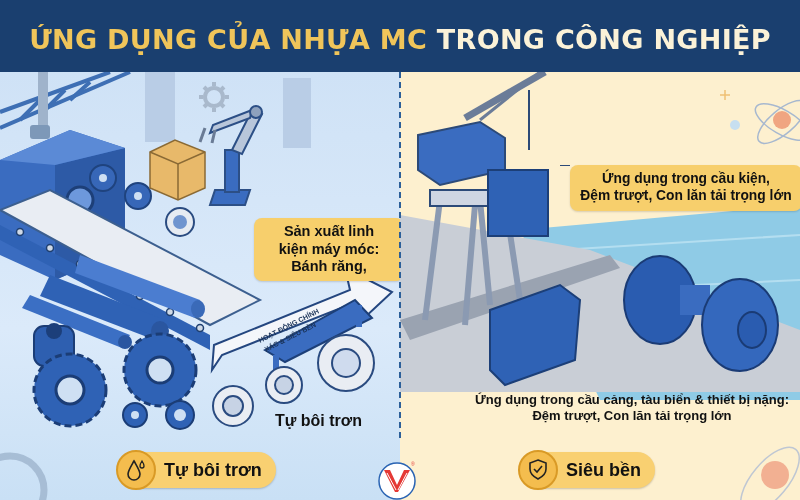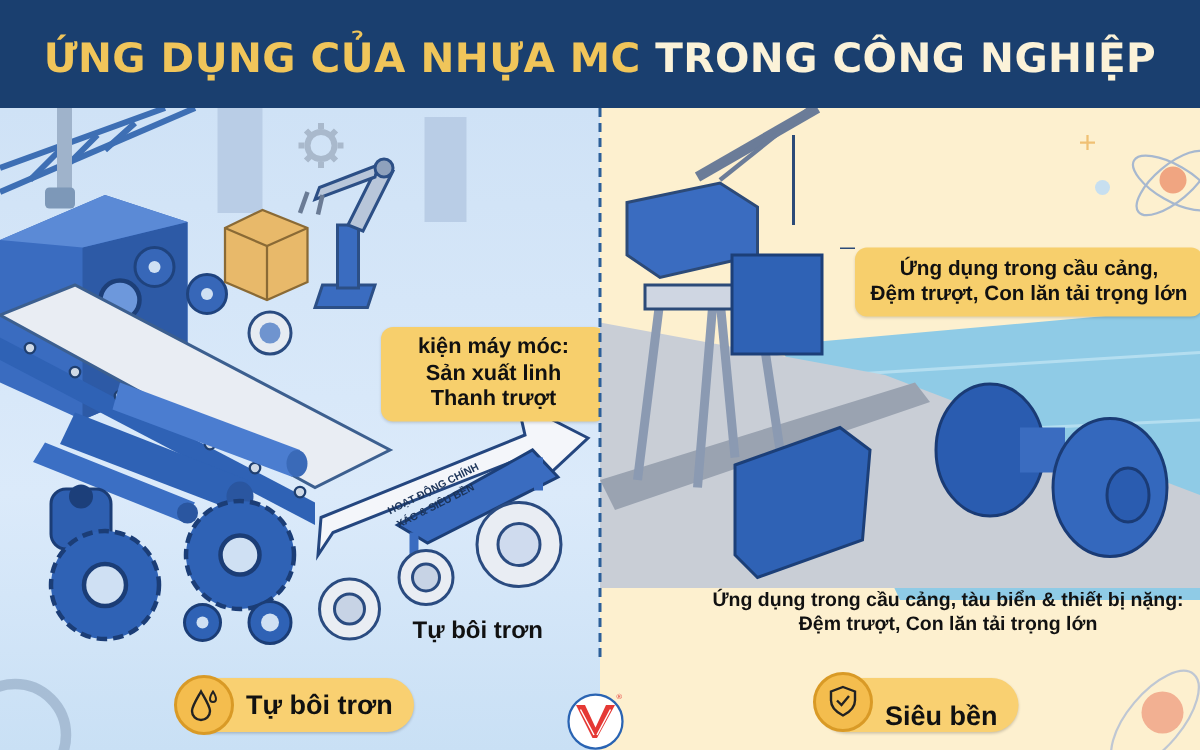--- a/index.html
+++ b/index.html
@@ -13,21 +13,21 @@
   .divider { position:absolute; left:399px; top:72px; width:2px; height:370px; background:repeating-linear-gradient(180deg,#2c5f99 0 6px,transparent 6px 10px); }
   .callout { position:absolute; background:#f7cf6c; border-radius:8px; color:#111; font-weight:bold; text-align:center; line-height:1.22; box-shadow:0 1px 2px rgba(0,0,0,.15); }
   .callout-left { left:254px; top:146px; width:142px; padding:5px 4px; font-size:14.5px; }
   .callout-right { left:570px; top:165px; width:224px; padding:6px 4px; font-size:13.8px; }
   .bottom-text { position:absolute; left:400px; top:392px; width:400px; text-align:center; font-weight:bold; font-size:13px; line-height:1.25; color:#111;margin-left:32px; }
   .caption-left { position:absolute; left:275px; top:412px; font-weight:bold; font-size:16px; color:#111; }
   .badge { position:absolute; top:452px; height:36px; background:#f9d071; border-radius:18px; display:flex; align-items:center; padding-right:14px; box-shadow:0 1px 2px rgba(0,0,0,.2); }
   .badge .ico { width:40px; height:40px; border-radius:50%; background:#f4bd4e; border:2px solid #d99a26; box-sizing:border-box; display:flex; align-items:center; justify-content:center; margin-left:-4px; margin-right:8px; }
   .badge .lbl { font-weight:bold; font-size:18px; color:#111; }
   .badge-left { left:120px; }
-  .badge-right { left:546px;align-items:flex-end; }
+  .badge-right { left:522px; }
   .logo { position:absolute; left:376px; top:458px; width:42px; height:42px; }
   svg { display:block; }
 </style>
 </head>
 <body>
 
 <div class="header">
   <div class="title"><span class="gold">ỨNG DỤNG CỦA NHỰA MC</span><span class="cream"> TRONG CÔNG NGHIỆP</span></div>
 </div>
 
@@ -148,23 +148,23 @@
       <circle cx="346" cy="363" r="28" fill="#e9edf3"></circle>
         <circle cx="346" cy="363" r="14" fill="#cfdbee"></circle>
     </g>
 
     <g fill="none" stroke="#9eb4cd" stroke-width="7" opacity="0.8">
       <circle cx="10" cy="490" r="34"></circle>
     </g>
   </svg>
 
   <div class="callout callout-left">
+    <div>Sản xuất linh</div>
     <div>kiện máy móc:</div>
-    <div>Sản xuất linh</div>
-    <div>Thanh trượt</div>
+    <div>Bánh răng,</div>
   </div>
 </div>
 <div class="caption-left">Tự bôi trơn</div>
 
 <div class="right-panel">
   <svg width="400" height="428" viewBox="400 72 400 428">
 
     <path d="M520 230 L800 205 L800 400 L600 400 Z" fill="#8fcbe6"></path>
     <path d="M560 250 L800 235 M590 290 L800 280" stroke="#b4def0" stroke-width="2"></path>
 
@@ -202,21 +202,21 @@
       <ellipse cx="770" cy="480" rx="40" ry="18" transform="rotate(-50 770 480)"></ellipse>
       <circle cx="775" cy="475" r="14" fill="#f2b092" stroke="none"></circle>
     </g>
   </svg>
 
   <div style="position:absolute;left:160px;top:93px;width:10px;height:1px;background:#2c4a78;"></div>
 </div>
 <div class="divider"></div>
 
 <div class="callout callout-right">
-  <div>Ứng dụng trong cầu cảng,</div>
+  <div>Ứng dụng trong cầu kiện,</div>
   <div>Đệm trượt, Con lăn tải trọng lớn</div>
 </div>
 
 <div class="bottom-text">
   <div>Ứng dụng trong cầu cảng, tàu biển &amp; thiết bị nặng:</div>
   <div>Đệm trượt, Con lăn tải trọng lớn</div>
 </div>
 
 <div class="badge badge-left">
   <div class="ico">

